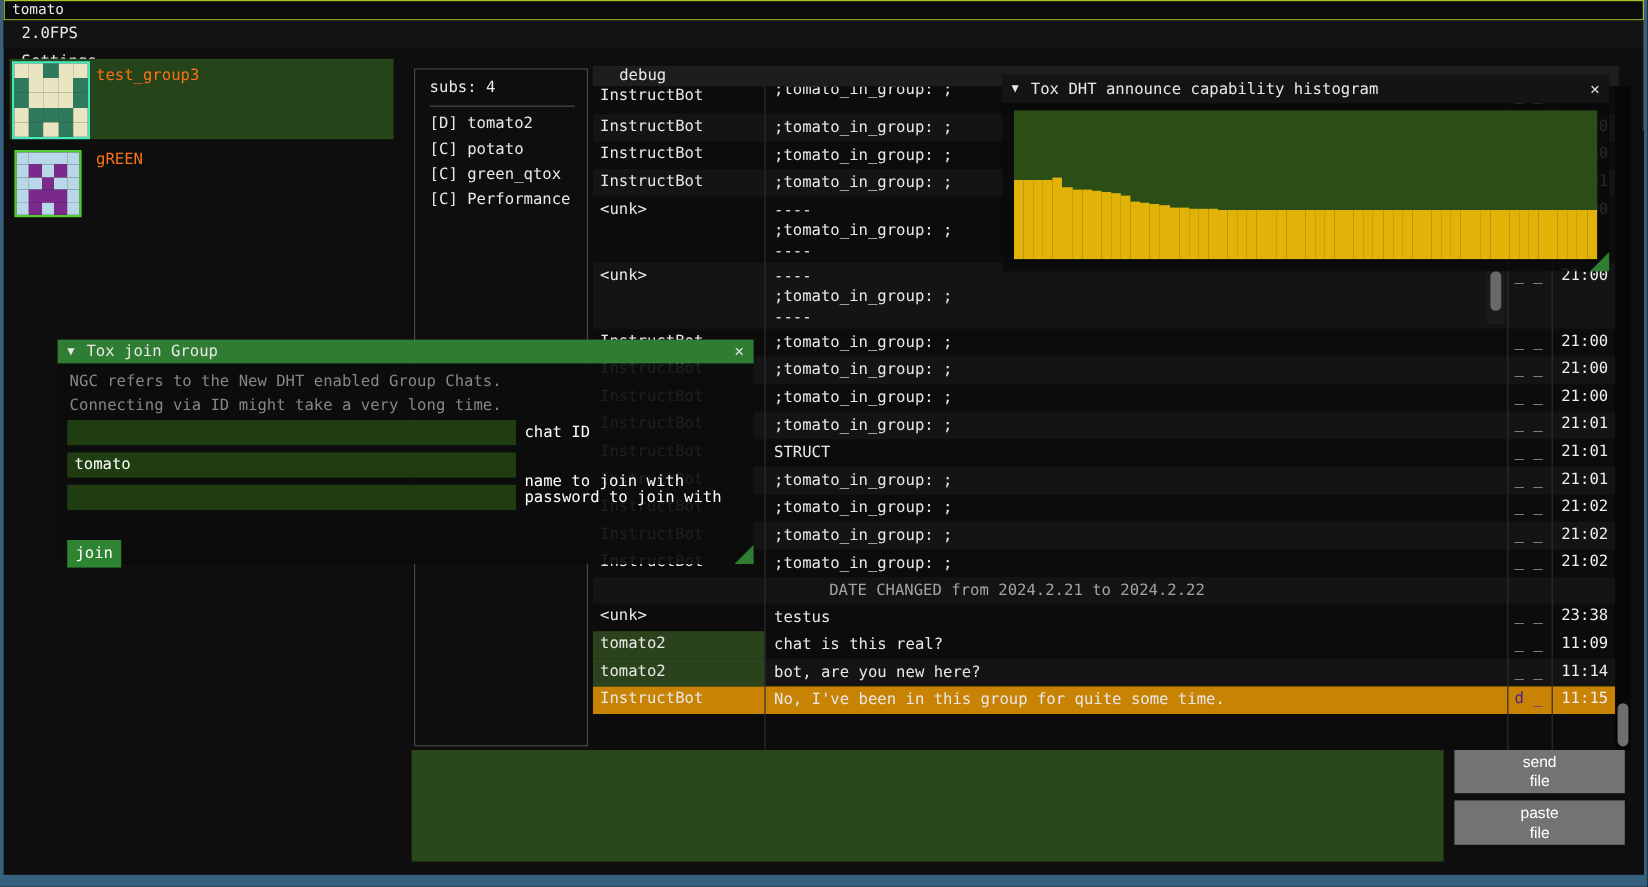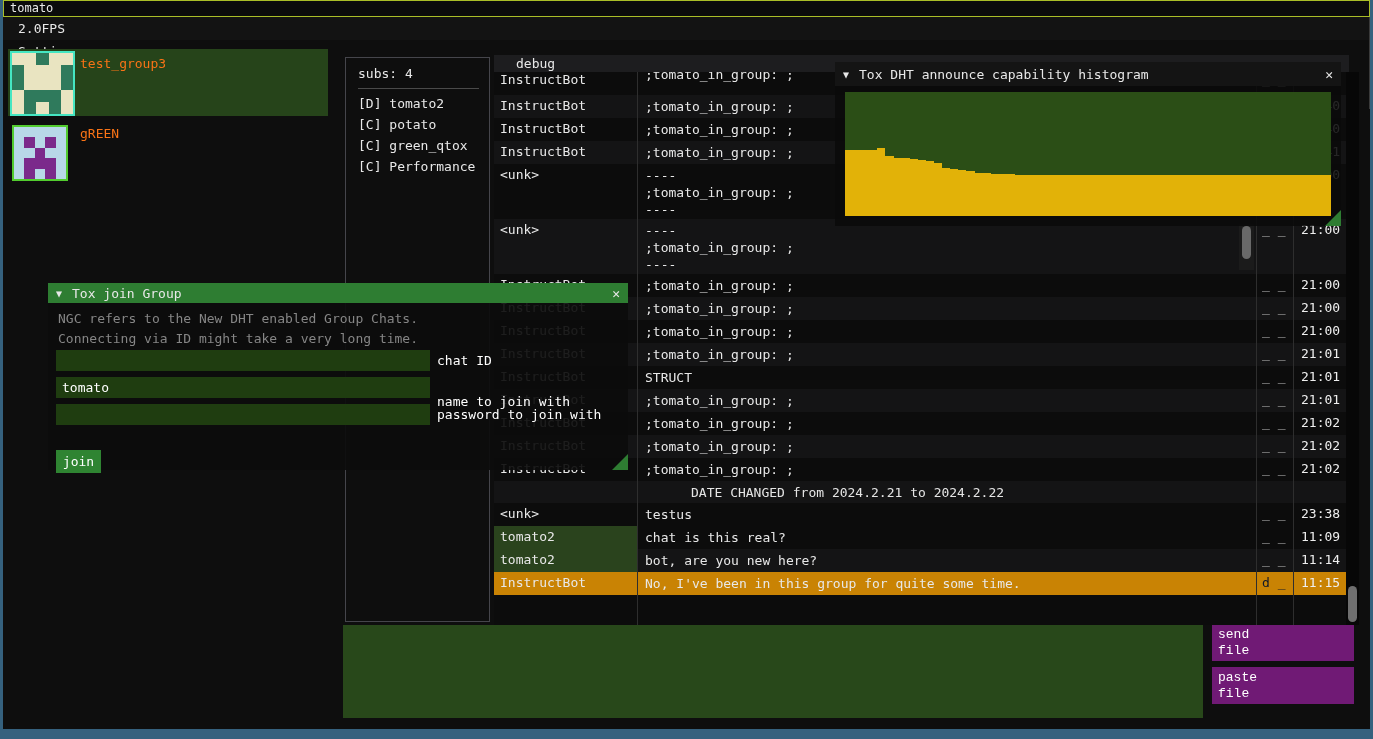--- a/index.html
+++ b/index.html
@@ -31,38 +31,38 @@
   .tab-label{position:absolute;left:22px;top:1px;line-height:16px;}
   .chatrows{position:absolute;left:491px;top:72px;width:855px;height:553px;overflow:hidden;background:#0c0c0c;}
   .chat-row{display:flex;width:852px;box-sizing:border-box;}
   .chat-row.stripe{background:#141415;}
   .chat-row.orange{background:#c98304;}
   .cell{box-sizing:border-box;padding:3px 0 0 6px;overflow:hidden;white-space:pre;}
   .c-name{width:143px;}
   .c-msg{width:619px;padding-left:8px;}
   .c-flags{width:37px;color:#bdbdbd;}
   .c-time{width:53px;padding-left:8px;color:#efefef;}
-  .chat-row.orange .c-flags{color:#0f172a;}
+  .chat-row.orange .c-flags{color:#4c1d95;}
   .name-green{background:#2a431d;}
   .msg-line{line-height:17px;}
-  .sys-text{color:#e5e5e5;padding-left:46px;}
+  .sys-text{color:#a3a3a3;padding-left:46px;}
   .chat-row.clipped .cell{padding-top:0;}
   .chat-row.clipped .msg-line{margin-top:-6px;}
   .colsep{position:absolute;top:72px;width:1px;height:553px;background:#2e2e2e;pointer-events:none;}
   
   .vtrack{position:absolute;left:1343px;top:72px;width:13px;height:553px;background:#070707;}
   .vthumb{position:absolute;left:1345px;top:586px;width:9px;height:36px;background:#6f6f6f;border-radius:5px;}
   .midtrack{position:absolute;left:1236px;top:224px;width:15px;height:46px;background:#1b1b1b;}
   .midthumb{position:absolute;left:1239px;top:226px;width:9px;height:33px;background:#696969;border-radius:5px;}
 
   
   .composer{position:absolute;left:340px;top:625px;width:860px;height:93px;background:#28481a;border:none;resize:none;
             color:#fff;font-family:"DejaVu Sans Mono",monospace;font-size:13px;outline:none;box-sizing:border-box;}
-  .filebtn{position:absolute;left:1209px;width:142px;background:#701a75;color:#fff;border:none;
-           font-family:Liberation Mono, monospace;font-size:13px;line-height:16px;white-space:pre-line;text-align:left;cursor:default;}
+  .filebtn{position:absolute;left:1209px;width:142px;background:#737373;color:#fff;border:none;
+           font-family:Liberation Sans, sans-serif;font-size:13px;line-height:16px;white-space:pre-line;text-align:center;cursor:default;}
   .btn-send{top:625px;height:36px;}
   .btn-paste{top:667px;height:37px;}
 
   
   .float-title{position:absolute;left:0;top:0;width:100%;height:20px;box-sizing:border-box;display:flex;align-items:center;padding:0 8px;}
   .float-title .arrow{font-size:10px;margin-right:10px;}
   .float-title .xclose{margin-left:auto;cursor:default;}
   .joinwin{position:absolute;left:45px;top:283px;width:580px;height:187px;z-index:6;}
   .joinwin .float-title{background:#2e7d32;height:20px;}
   .joinwin .body{position:absolute;left:0;top:20px;width:100%;height:167px;background:rgba(12,12,12,0.92);}

